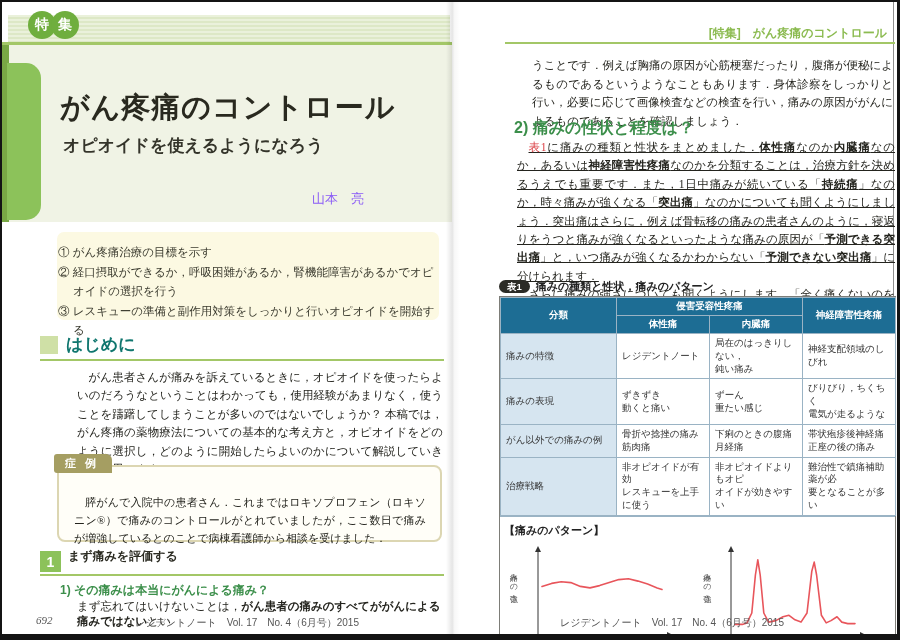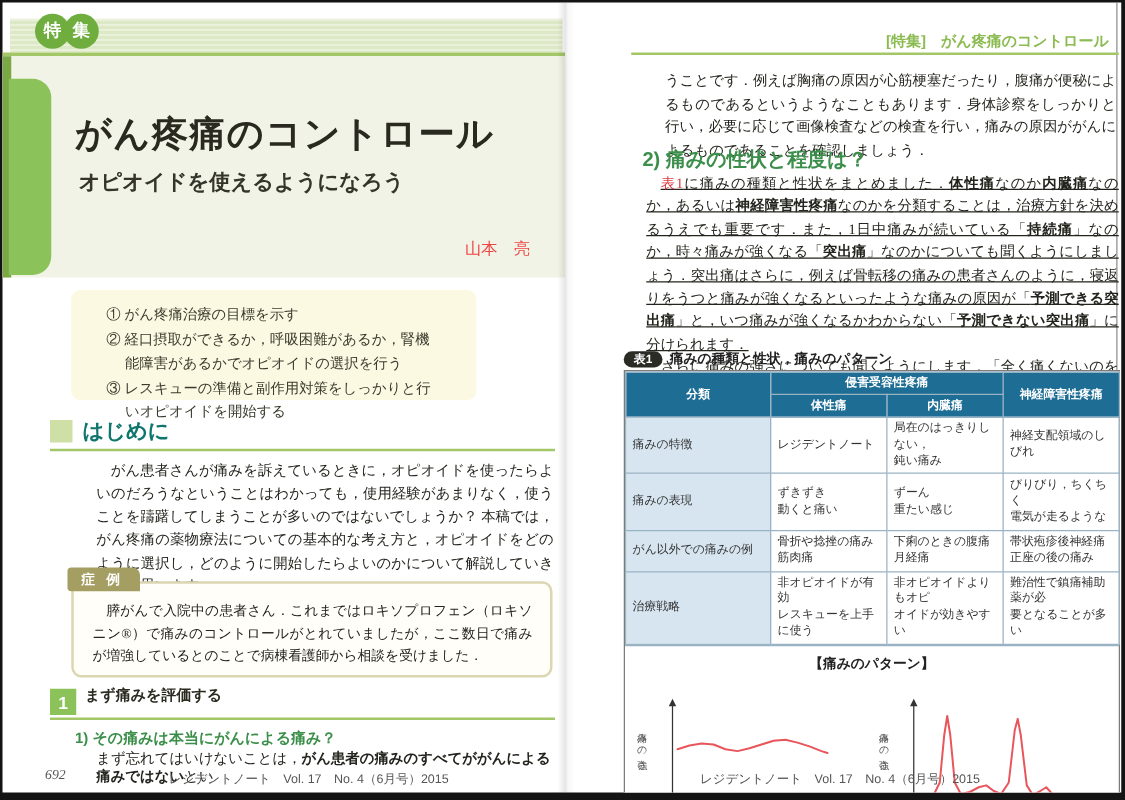--- a/index.html
+++ b/index.html
@@ -24,36 +24,36 @@
     font-weight:bold; font-size:14px; display:flex; align-items:center; justify-content:center;
   }
   .tokushu-badge span + span { margin-left:-5px; }
   .band-title { left:78px; top:19px; font-size:13px; font-weight:bold; color:#222; }
   .rule-green-l { left:0; top:40px; width:450px; height:3px; background:#a3c767; }
   .title-panel { left:0; top:43px; width:450px; height:177px; background:#f0f3e5; }
   .edge-strip { left:0; top:43px; width:7px; height:177px; background:#79a845; }
   .title-tab { left:5px; top:61px; width:34px; height:157px; background:#8cc25a; border-radius:0 15px 15px 0; }
   .main-title { left:58px; top:86px; font-size:29px; font-weight:bold; letter-spacing:1px; color:#29291f; }
   .sub-title { left:61px; top:132px; font-size:17px; font-weight:bold; font-family:"Liberation Serif",serif; color:#34342a; }
-  .author { left:250px; top:188px; width:172px; text-align:right; font-size:13px; color:#ef4444; }
+  .author { left:250px; top:188px; width:172px; text-align:center; font-size:13px; color:#8b5cf6; }
   .summary-box {
-    left:55px; top:230px; width:324px; height:88px; background:#fcf9e2; border-radius:7px;
-    padding:11px 28px; font-size:11.5px; line-height:1.7; color:#3a3a2e;
+    left:55px; top:230px; width:382px; height:88px; background:#fcf9e2; border-radius:7px;
+    padding:11px 1px; font-size:11.5px; line-height:1.7; color:#3a3a2e;
   }
   .summary-box div { padding-left:1.3em; text-indent:-1.3em; }
   .sec-square { left:38px; top:334px; width:18px; height:18px; background:#cfe0a6; }
   .intro-heading { left:64px; top:331px; font-size:17px; font-weight:bold; color:#0f766e; }
   .rule-intro { left:38px; top:357px; width:404px; height:2px; background:#a3c767; }
   .intro-body {
     left:75px; top:366px; width:366px; font-family:"Liberation Serif",serif; font-size:11.5px;
     line-height:1.6; text-align:justify; text-indent:1em; color:#24241e;
   }
   .case-box {
     left:55px; top:463px; width:385px; height:77px; border:2px solid #dcd6b2; border-radius:8px;
-    background:#fffef8; padding:13px 14px 8px 15px;
+    background:#fffef8; padding:26px 14px 8px 15px;
   }
   .case-tab {
     left:52px; top:452px; background:#a59e62; color:#fff; font-weight:bold; font-size:11px;
     padding:2px 13px 2px 11px; border-radius:3px 6px 0 3px; letter-spacing:3px;
   }
   .case-body { font-family:"Liberation Serif",serif; font-size:11px; line-height:1.65; text-align:justify; text-indent:1em; color:#24241e; }
   .sec1-badge {
     left:38px; top:549px; width:21px; height:21px; background:#8cc25a; color:#fff; font-weight:bold;
     font-size:14px; display:flex; align-items:center; justify-content:center;
   }
@@ -79,21 +79,21 @@
 
   .tbl-title { left:497px; top:277px; width:397px; font-size:11px; font-weight:bold; color:#222; }
   .tbl-badge { background:#2b2b26; color:#fff; border-radius:8px; padding:1px 8px; font-size:9.5px; margin-right:6px; }
   .tablewrap { left:497px; top:294px; width:397px; border:1px solid #7d7d78; background:#fff; }
   table.pain { width:100%; border-collapse:collapse; table-layout:fixed; font-size:9.5px; }
   table.pain th, table.pain td { border:1px solid #9ab3c4; padding:3px 5px; vertical-align:middle; }
   table.pain th { background:#1d6d94; color:#fff; font-weight:bold; text-align:center; padding:2px 2px; }
   table.pain td.lab { background:#d6e5f0; color:#333; }
   table.pain td { color:#333; line-height:1.35; }
   .pattern { border-top:1px solid #9ab3c4; padding:6px 4px 8px 4px; }
-  .pattern-title { text-align:center; font-weight:bold; font-size:11px; color:#222; margin-bottom:18px; }
+  .pattern-title { font-weight:bold; font-size:11px; color:#222; margin-bottom:5px; }
   .charts-row { display:flex; justify-content:space-around; }
   .chart { width:188px; }
   .chart-plot { display:flex; align-items:flex-start; }
   .ylab { writing-mode:vertical-rl; font-size:8px; color:#555; margin-top:24px; height:70px; letter-spacing:1px; }
   .xlab { text-align:center; font-size:8px; color:#555; margin-top:-6px; padding-left:14px; }
 
   .footer-journal-r { left:470px; top:614px; width:400px; text-align:center; font-size:10px; color:#555; }
   .footer-pageno-r { left:840px; top:612px; width:40px; text-align:right; font-size:11px; font-style:italic; font-family:"Liberation Serif",serif; color:#555;margin-top:40px; }
 </style>
 </head>

